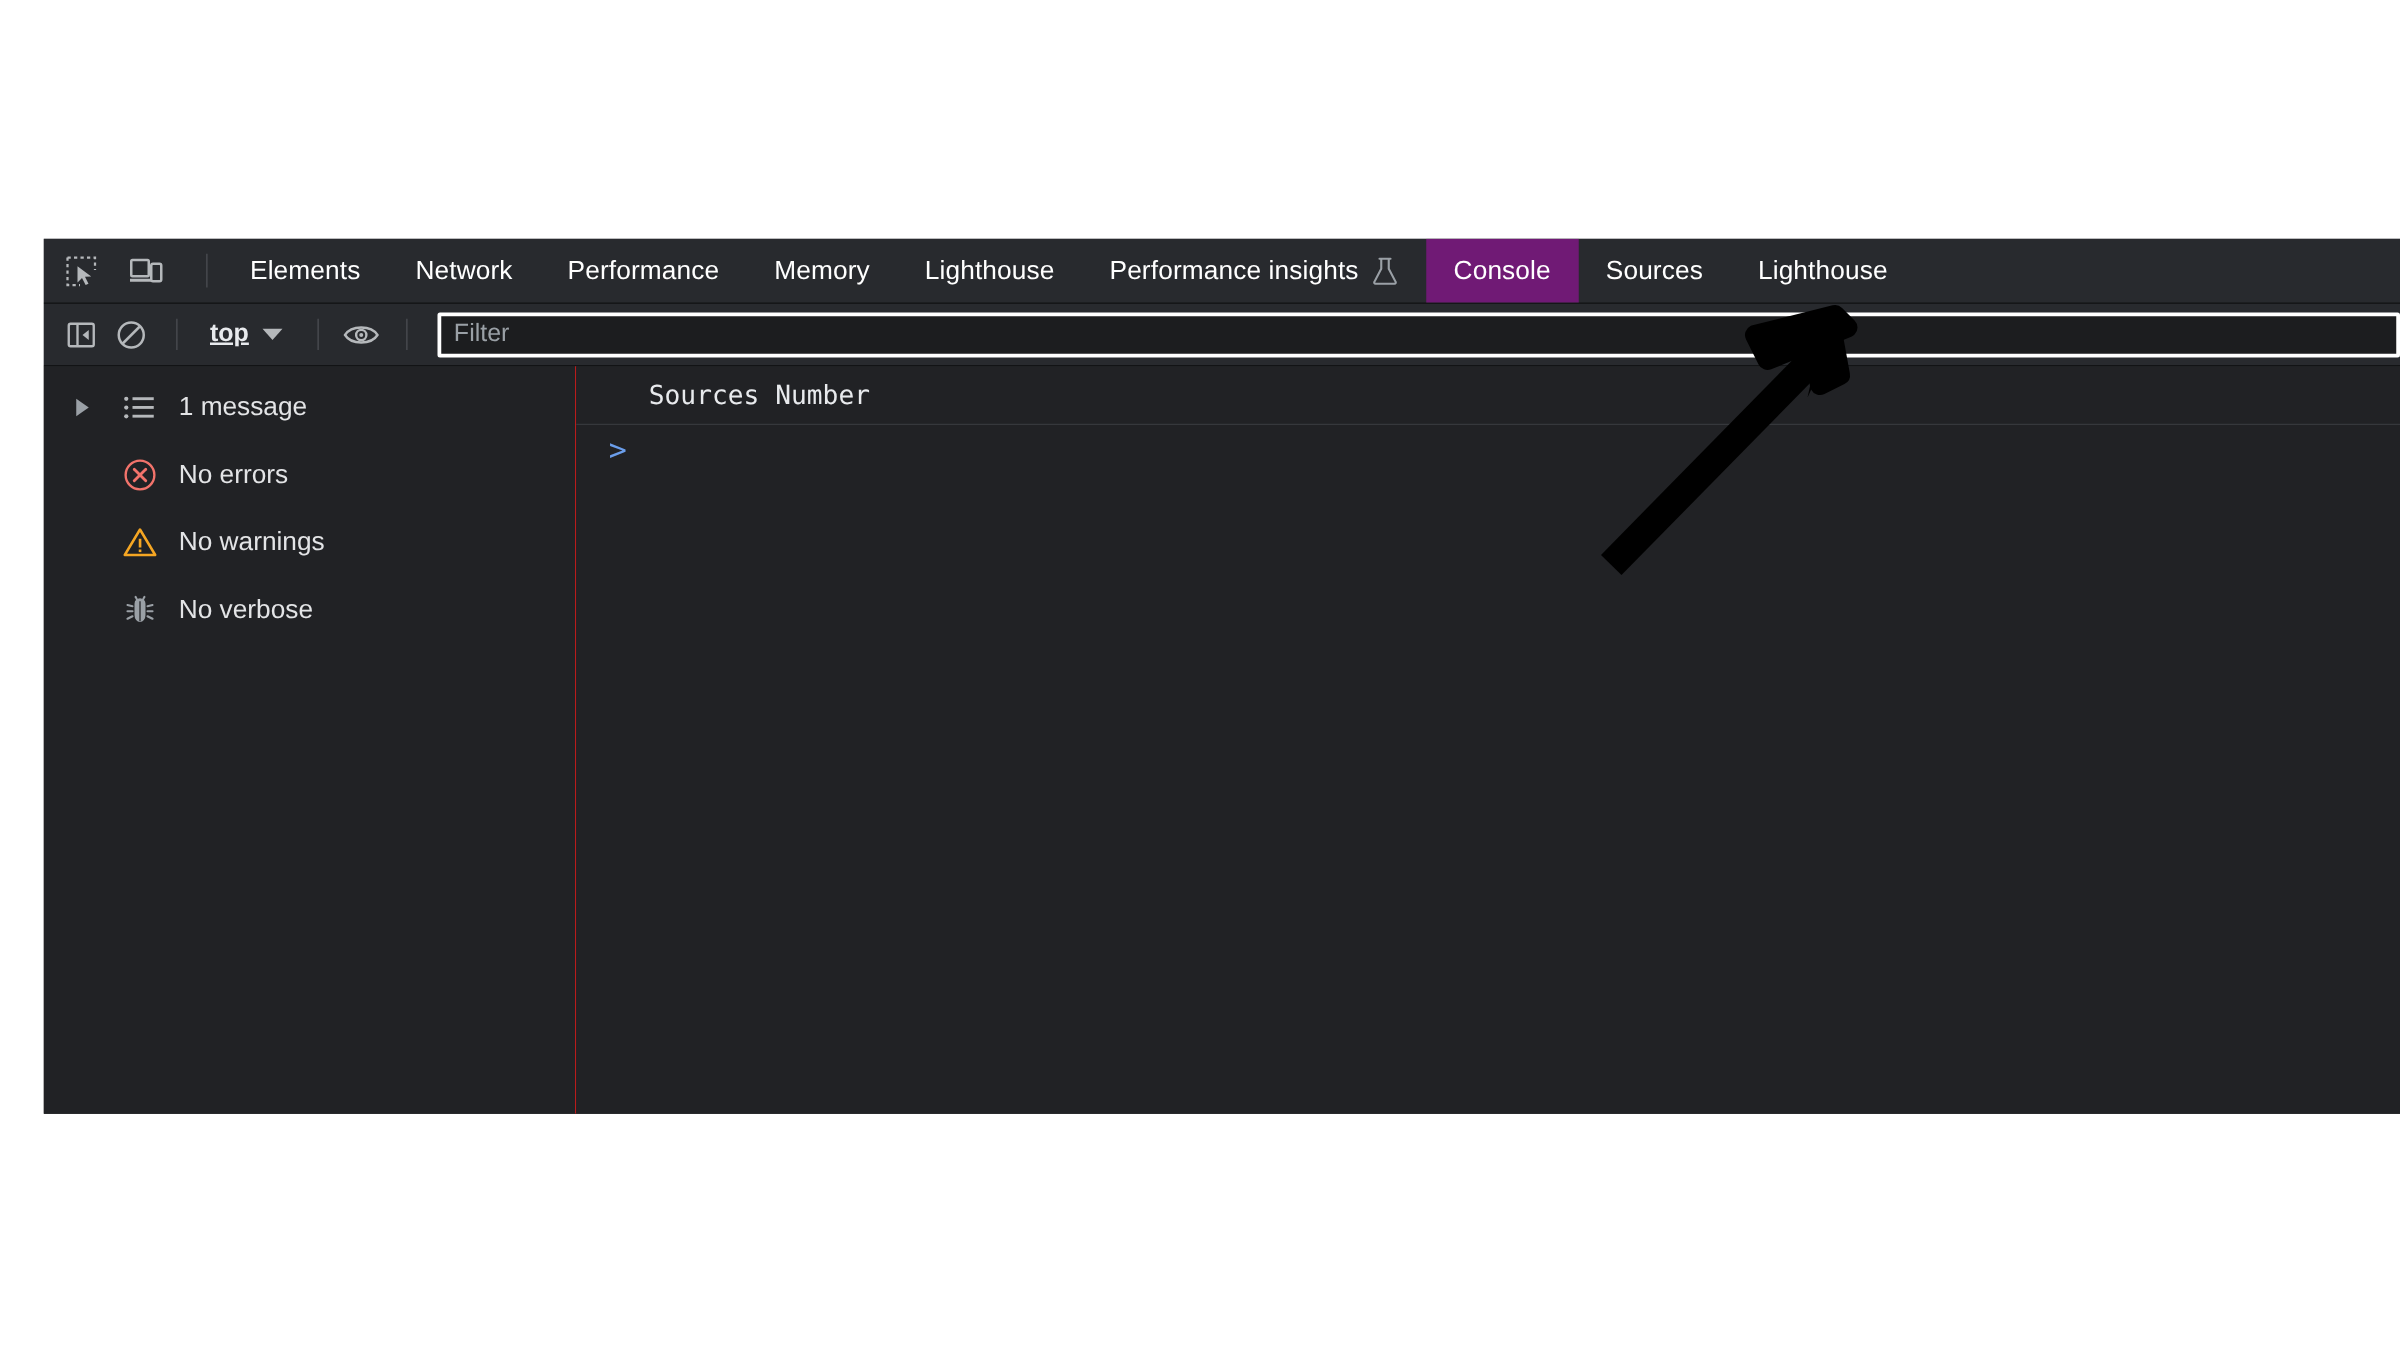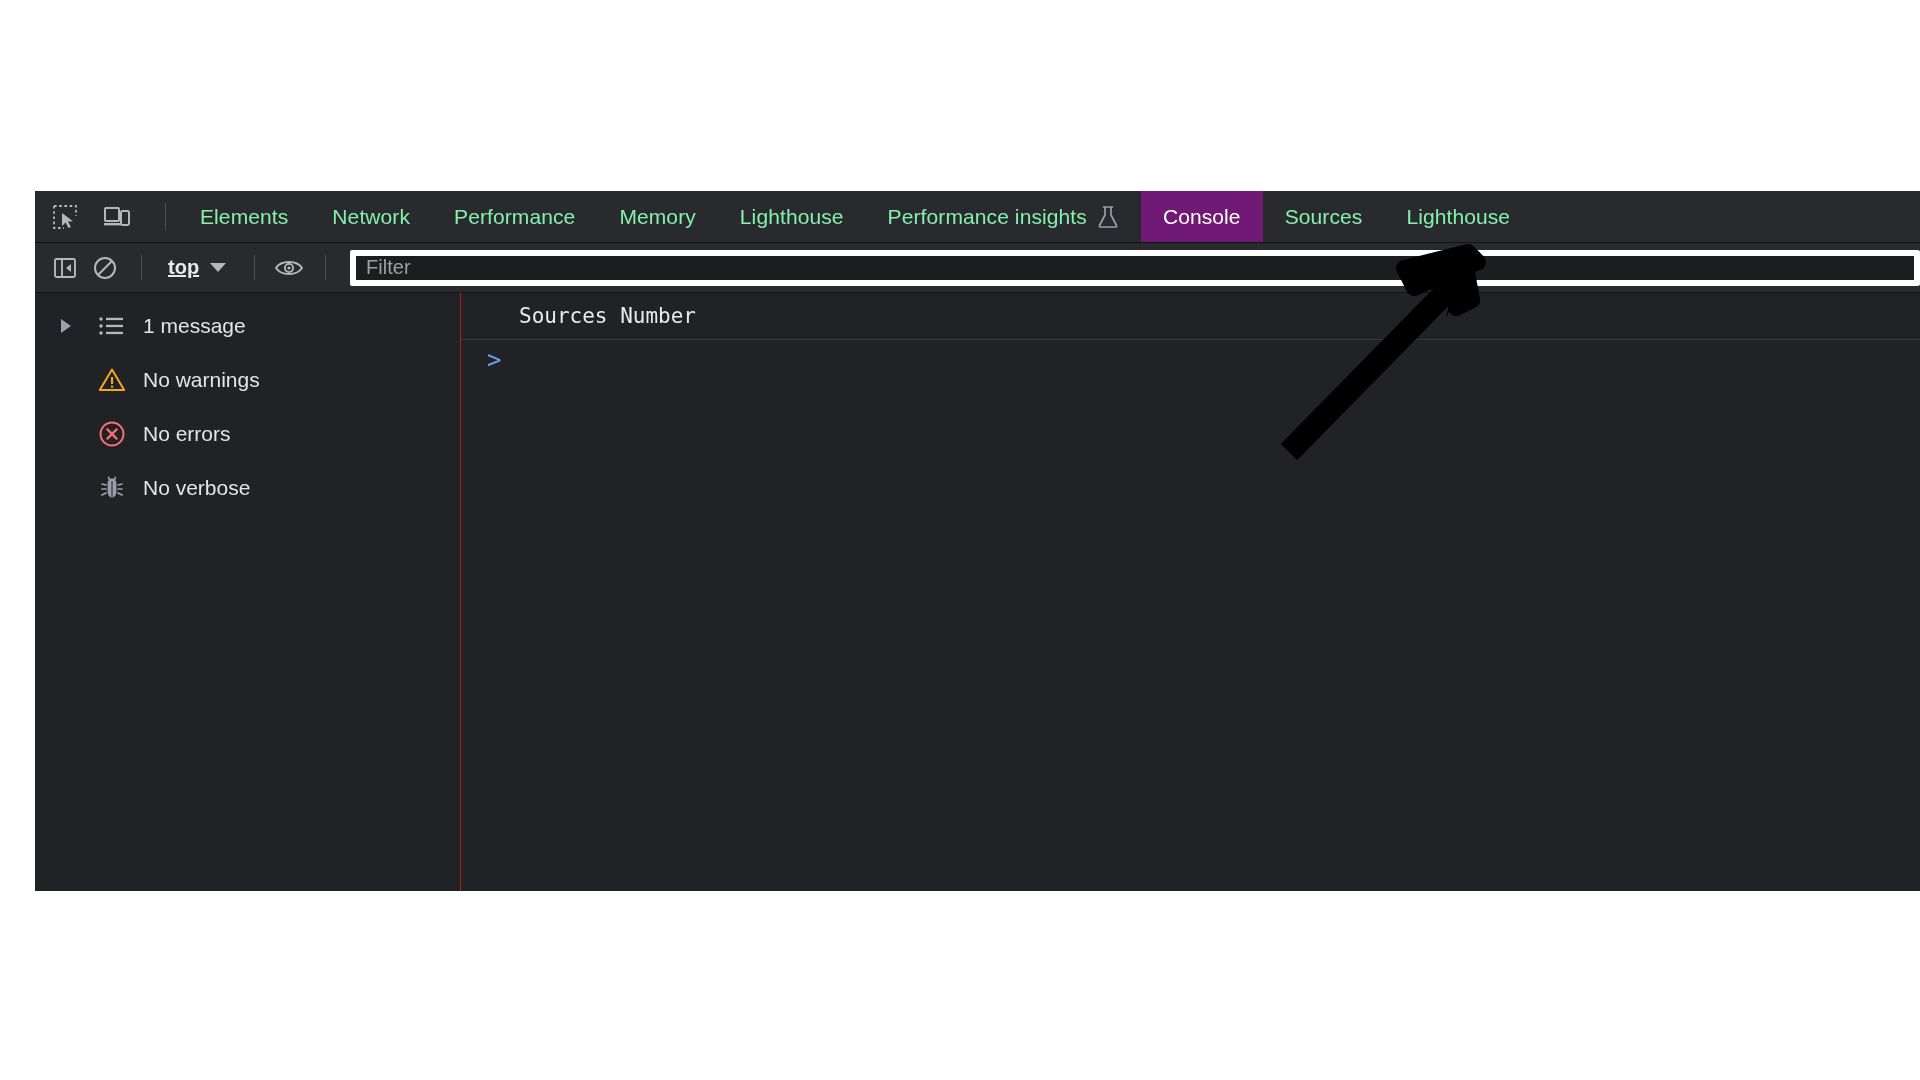--- a/index.html
+++ b/index.html
@@ -58,21 +58,21 @@
     display: flex;
     align-items: stretch;
     flex: 1;
     min-width: 0;
   }
   .tab {
     display: flex;
     align-items: center;
     padding: 0 22px;
     font-size: 21px;
-    color: #86efac;
+    color: #ffffff;
     white-space: nowrap;
     letter-spacing: .1px;
   }
   .tab.selected {
     background: #701a75;
     color: #ffffff;
     text-align: center;
   }
   .tab .flask {
     margin-left: 10px;
@@ -106,21 +106,21 @@
     border-left: 8px solid transparent;
     border-right: 8px solid transparent;
     border-top: 9px solid #b5b8bb;
   }
   .filter-input {
     flex: 1;
     height: 36px;
     margin-left: 8px;
     margin-right: 0;
     background: #1c1d1f;
-    border: 6px solid #ffffff;
+    border: 3px solid #ffffff;
     border-radius: 2px;
     color: #9aa0a6;
     font-size: 20px;
     font-family: "Liberation Sans", sans-serif;
     padding: 0 10px;
     outline: none;
   }
   .filter-input::placeholder { color: #9aa0a6; }
 
   
@@ -317,39 +317,39 @@
             </g>
           </svg>
         </span>
         <span class="side-label">1 message</span>
       </div>
 
 
       <div class="side-row">
         <span class="tri"></span>
         <span class="side-icon">
+          <svg width="28" height="28" viewBox="0 0 28 28">
+            <circle cx="14" cy="14" r="11.5" fill="none" stroke="#f2736b" stroke-width="1.9"></circle>
+            <line x1="9.4" y1="9.4" x2="18.6" y2="18.6" stroke="#f2736b" stroke-width="2.3" stroke-linecap="round"></line>
+            <line x1="18.6" y1="9.4" x2="9.4" y2="18.6" stroke="#f2736b" stroke-width="2.3" stroke-linecap="round"></line>
+          </svg>
+        </span>
+        <span class="side-label">No errors</span>
+      </div>
+
+      <div class="side-row">
+        <span class="tri"></span>
+        <span class="side-icon">
           <svg width="28" height="26" viewBox="0 0 28 26">
             <path d="M14 2.6 L26.2 23 H1.8 Z" fill="none" stroke="#f5a623" stroke-width="2" stroke-linejoin="round"></path>
             <rect x="13" y="10" width="2.1" height="7" fill="#f5a623"></rect>
             <rect x="13" y="18.6" width="2.1" height="2.1" fill="#f5a623"></rect>
           </svg>
         </span>
         <span class="side-label">No warnings</span>
-      </div>
-
-      <div class="side-row">
-        <span class="tri"></span>
-        <span class="side-icon">
-          <svg width="28" height="28" viewBox="0 0 28 28">
-            <circle cx="14" cy="14" r="11.5" fill="none" stroke="#f2736b" stroke-width="1.9"></circle>
-            <line x1="9.4" y1="9.4" x2="18.6" y2="18.6" stroke="#f2736b" stroke-width="2.3" stroke-linecap="round"></line>
-            <line x1="18.6" y1="9.4" x2="9.4" y2="18.6" stroke="#f2736b" stroke-width="2.3" stroke-linecap="round"></line>
-          </svg>
-        </span>
-        <span class="side-label">No errors</span>
       </div>
 
 
       <div class="side-row">
         <span class="tri"></span>
         <span class="side-icon">
           <svg width="26" height="26" viewBox="0 0 26 26">
             <g stroke="#9aa0a6" stroke-width="1.7" fill="none" stroke-linecap="round">
               <line x1="3" y1="9" x2="7" y2="10"></line>
               <line x1="3" y1="14" x2="7" y2="14"></line>

